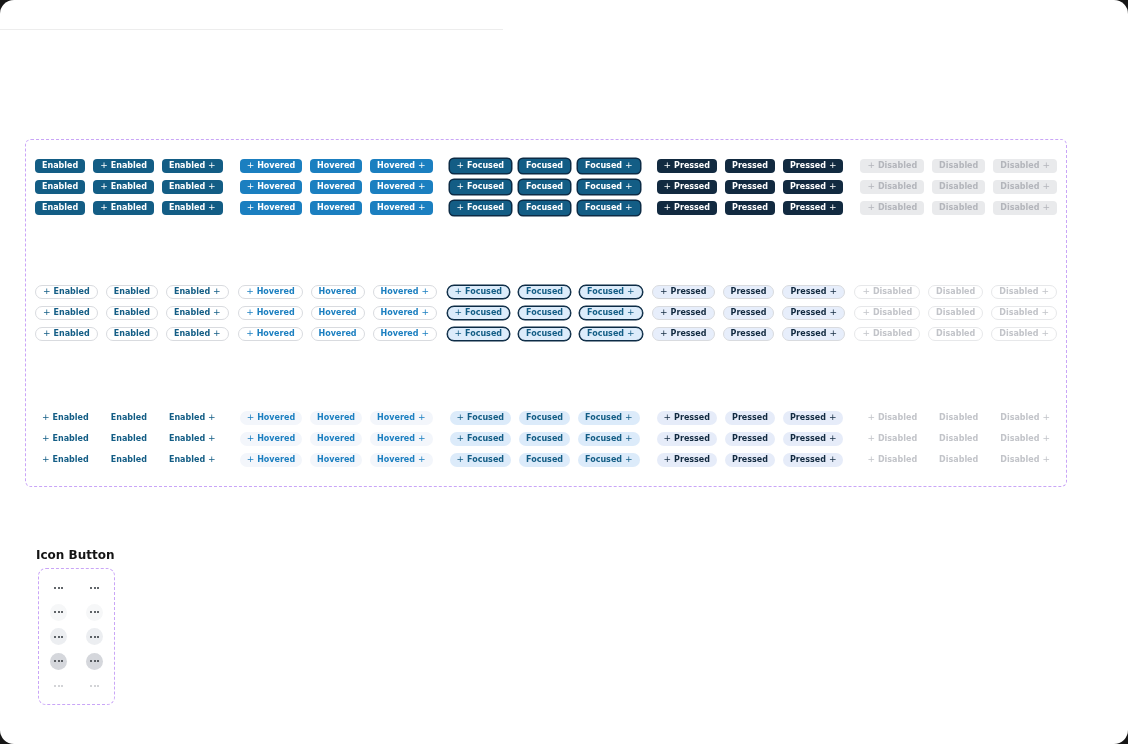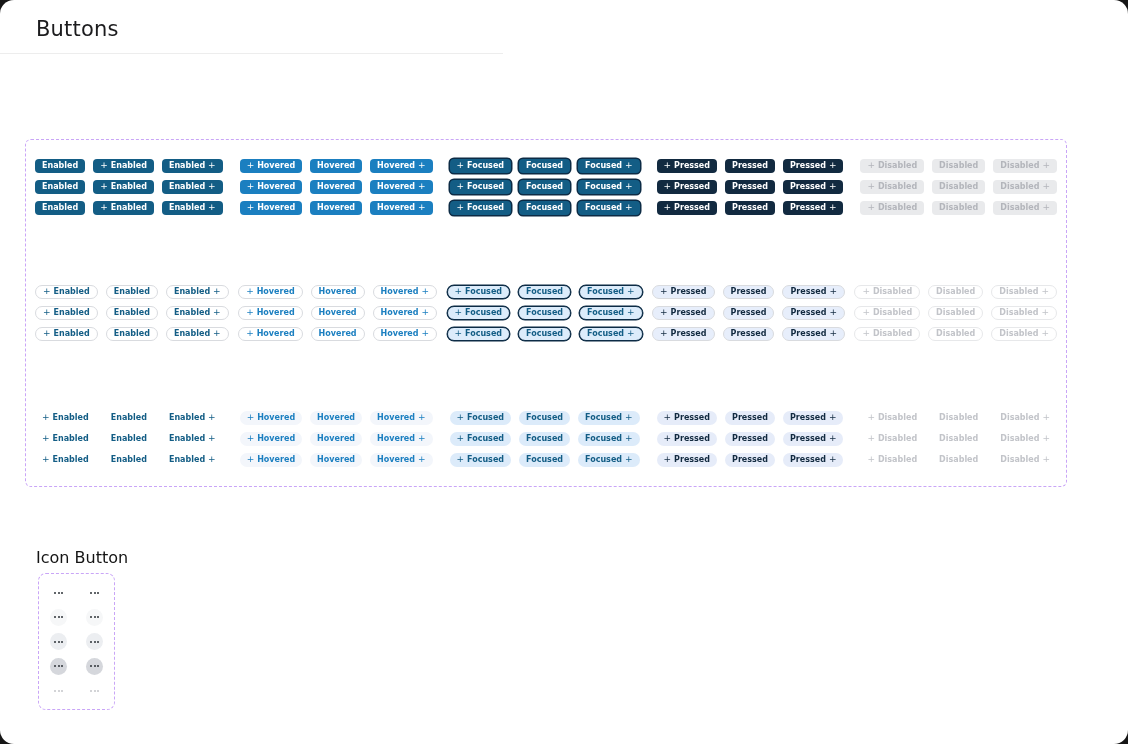--- a/index.html
+++ b/index.html
@@ -53,21 +53,21 @@
 
   
   .btn.ghost{border-radius:7px;color:var(--primary,#135d85);}
   .btn.ghost.hovered{background:var(--ghost-hover-bg,#f3f6fb);color:var(--primary-hover,#1b7fc0);}
   .btn.ghost.focused{background:var(--ghost-focus-bg,#dcebfa);}
   .btn.ghost.pressed{background:var(--ghost-pressed-bg,#e6ecf9);color:var(--primary-pressed,#122a40);}
   .btn.ghost.disabled{color:var(--outline-disabled-text,#c2c4c9);}
 
   
   .icon-section{position:absolute;left:36px;top:548px;}
-  .icon-section-label{font-size:16px;color:#141414;margin:0 0 6px 0;font-weight:400;}
+  .icon-section-label{font-size:12px;color:#141414;margin:0 0 6px 0;font-weight:700;}
   .icon-box{
     box-sizing:border-box;margin-left:2px;width:77px;height:137px;
     border:1px dashed var(--dashed-border,#c9a5f7);border-radius:8px;
     display:flex;flex-direction:column;justify-content:space-between;
     padding:10px 0;
   }
   .icon-row{display:flex;justify-content:center;gap:19px;}
   .icon-btn{
     appearance:none;border:none;margin:0;padding:0;cursor:default;background:transparent;
     width:17px;height:17px;border-radius:50%;
@@ -79,21 +79,20 @@
   .icon-btn.focused{background:var(--icon-focus-bg,#eceef1);}
   .icon-btn.pressed{background:var(--icon-pressed-bg,#d5d7dc);}
   .icon-btn.disabled .dot{background:var(--icon-dot-disabled,#c4c6ca);}
 </style>
 </head>
 <body>
 
 <div class="canvas">
 
   <div class="header">
-    <h1 class="page-title">Buttons</h1>
     <div class="header-divider"></div>
   </div>
 
   <div class="showcase">
       <div class="band">
         <div class="group">
           <div class="btn-row">
             <button class="btn filled enabled">
               <span>Enabled</span>
             </button>

